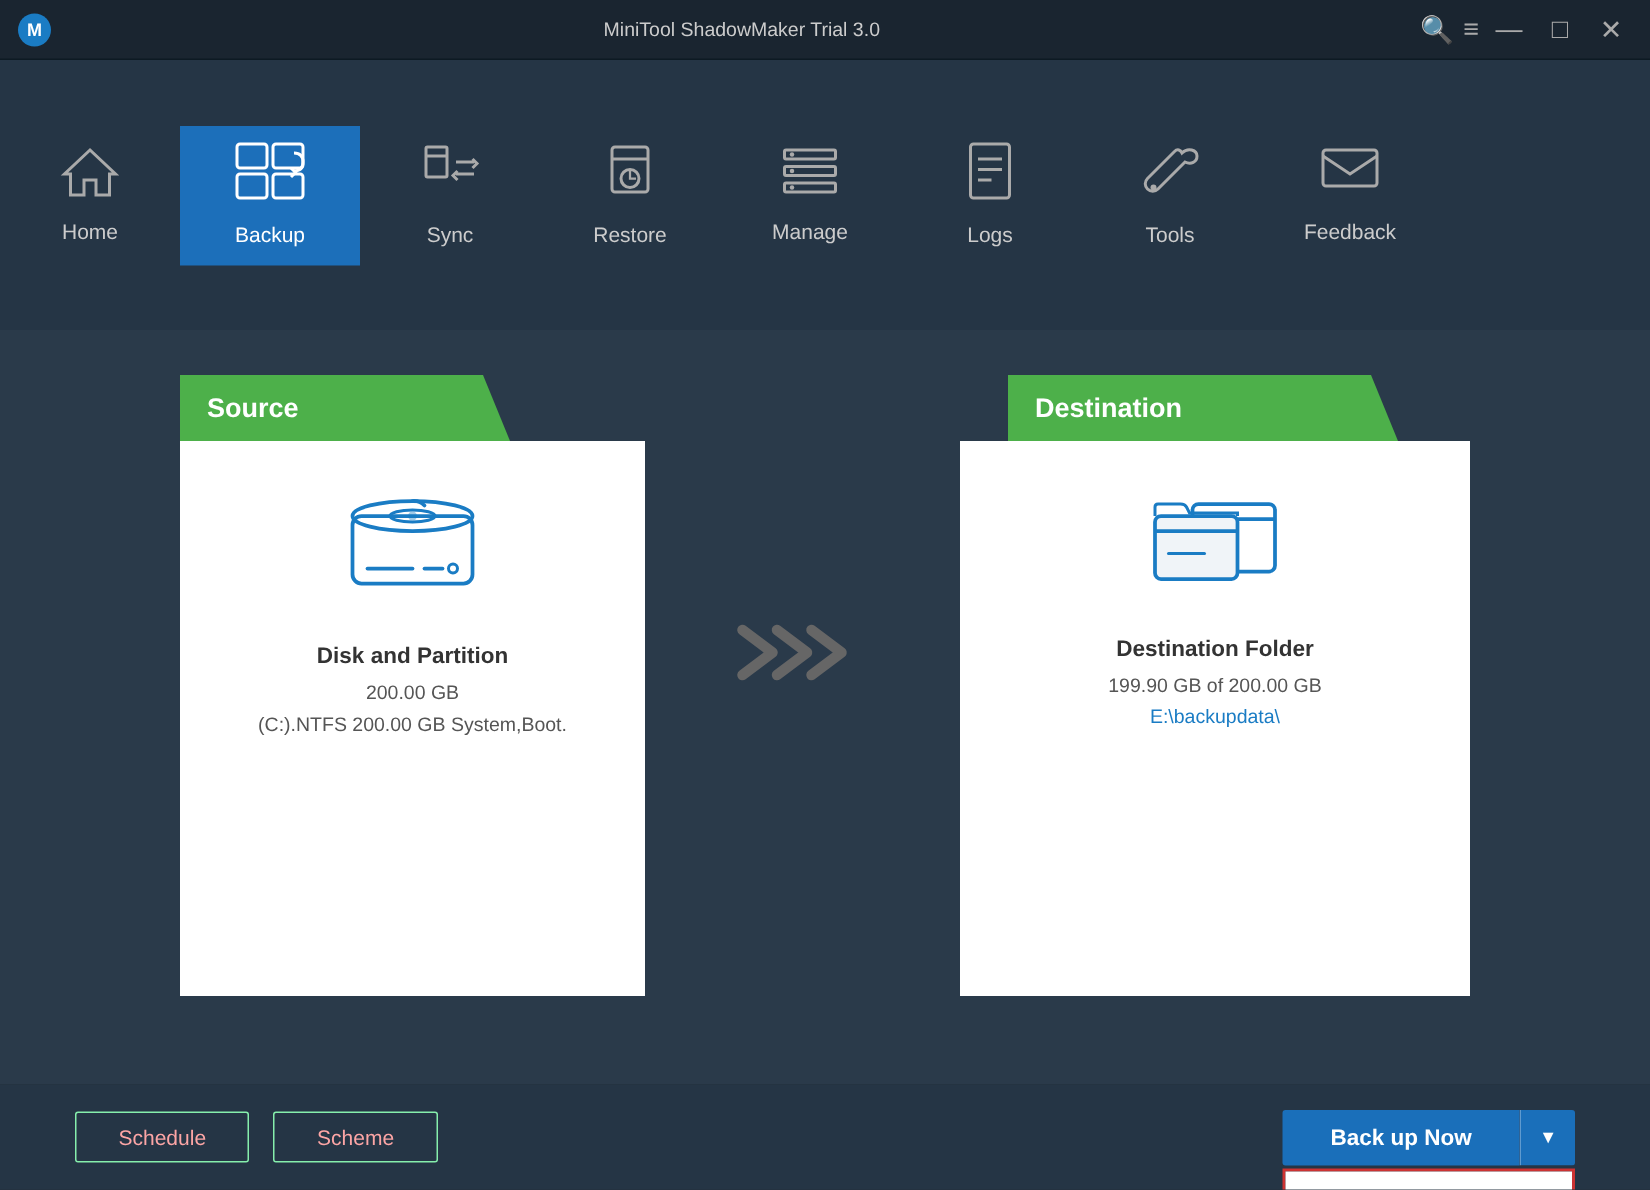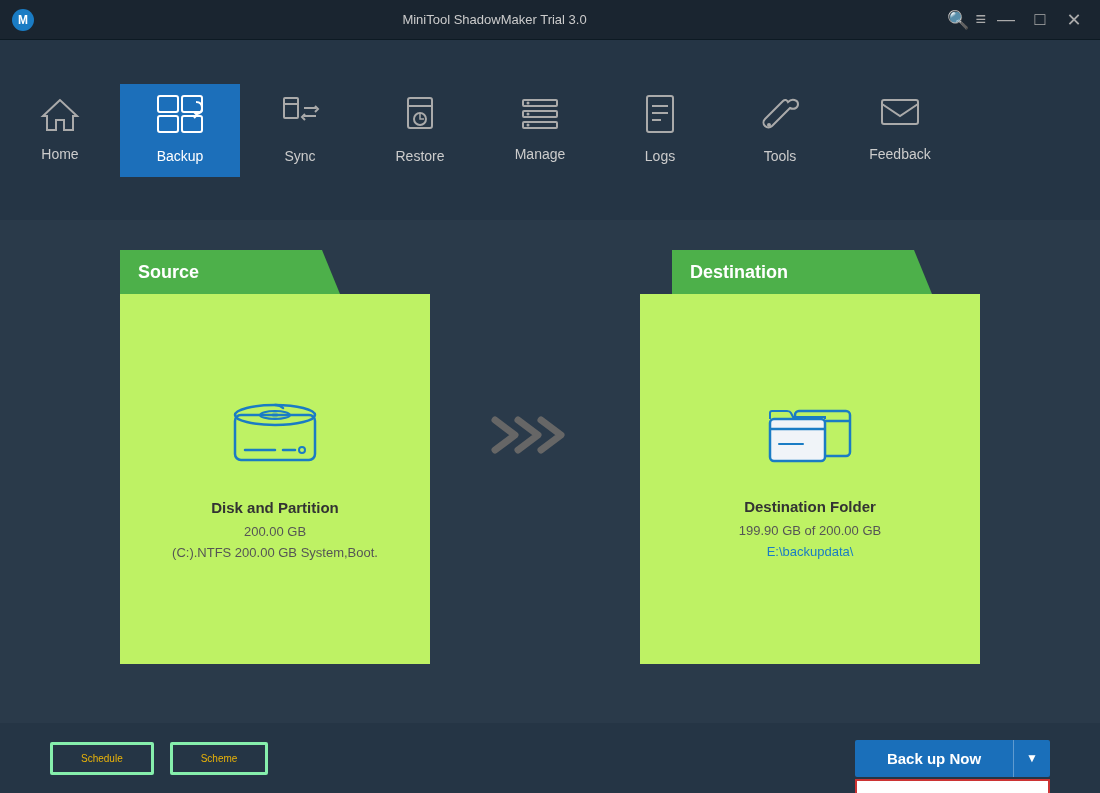--- a/index.html
+++ b/index.html
@@ -96,27 +96,27 @@
       height: 44px;
       font-size: 18px;
       font-weight: bold;
       color: #fff;
       clip-path: polygon(0 0, calc(100% - 18px) 0, 100% 100%, 0 100%);
     }
     .tab-green { background: #4db04a; }
     .tab-teal { background: #4db04a; }
 
     .card-body {
-      background: #bef264;
+      background: #ffffff;
       width: 310px;
       height: 370px;
       display: flex;
       flex-direction: column;
       align-items: center;
-      justify-content: center;
+      justify-content: flex-start;
       padding: 30px;
       border: none;
     }
     .card-body.destination { width: 340px; }
 
     .card-icon {
       margin-bottom: 20px;
     }
     .card-title {
       font-weight: bold;
@@ -144,24 +144,24 @@
     #bottombar {
       background: #253545;
       height: 70px;
       display: flex;
       align-items: center;
       padding: 0 50px;
       gap: 16px;
     }
     .btn-outline {
       background: transparent;
-      border: 3px solid #86efac;
-      color: #eab308;
+      border: 1px solid #86efac;
+      color: #fca5a5;
       padding: 8px 28px;
-      font-size: 10px;
+      font-size: 14px;
       cursor: pointer;
       border-radius: 2px;
     }
     .spacer { flex: 1; }
     .btn-options {
       background: transparent;
       border: 1px solid #aaa;
       color: #ccc;
       padding: 8px 28px;
       font-size: 14px;

